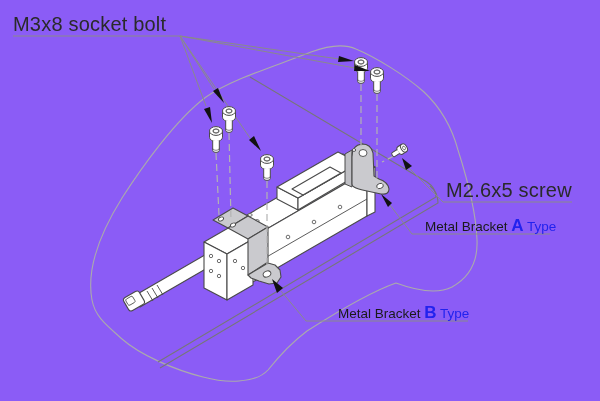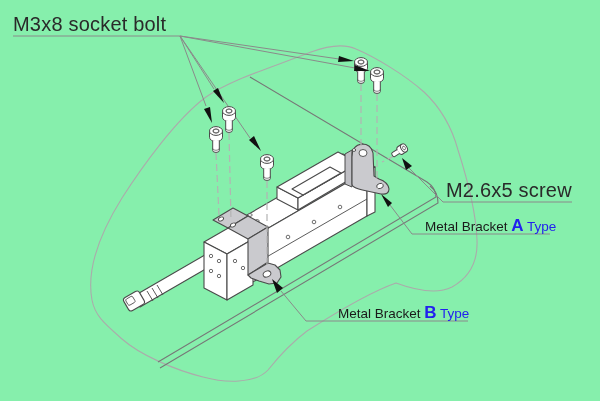--- a/index.html
+++ b/index.html
@@ -1,16 +1,16 @@
 <!DOCTYPE html>
 <html><head>
 <meta charset="utf-8">
 <style>
   html,body{margin:0;padding:0;background:#fff;}
-  .stage{position:relative;width:600px;height:401px;background:#86efac;overflow:hidden;
+  .stage{position:relative;width:600px;height:401px;background:#8b5cf6;overflow:hidden;
          font-family:"Liberation Sans", sans-serif;}
   svg{display:block;}
   text{font-family:"Liberation Sans", sans-serif;}
   .callout{fill:#2a2a2a;font-size:20px;letter-spacing:.2px;}
   .sub{fill:#1a1a1a;font-size:13.5px;}
   .blueletter{fill:#2222ee;font-size:17px;font-weight:bold;}
   .bluetype{fill:#2222ee;font-size:13.5px;}
   .mach{stroke:#4a4a4a;stroke-width:1.1;fill:#ffffff;stroke-linejoin:round;}
   .machline{stroke:#4a4a4a;stroke-width:.9;fill:none;}
   .gray{stroke:#4a4a4a;stroke-width:1.1;fill:#cacace;stroke-linejoin:round;}

